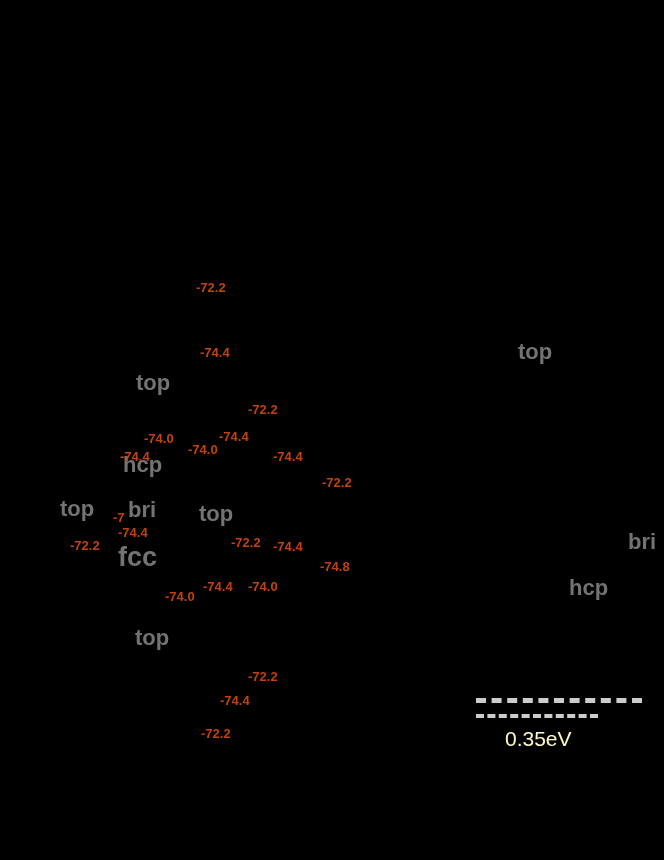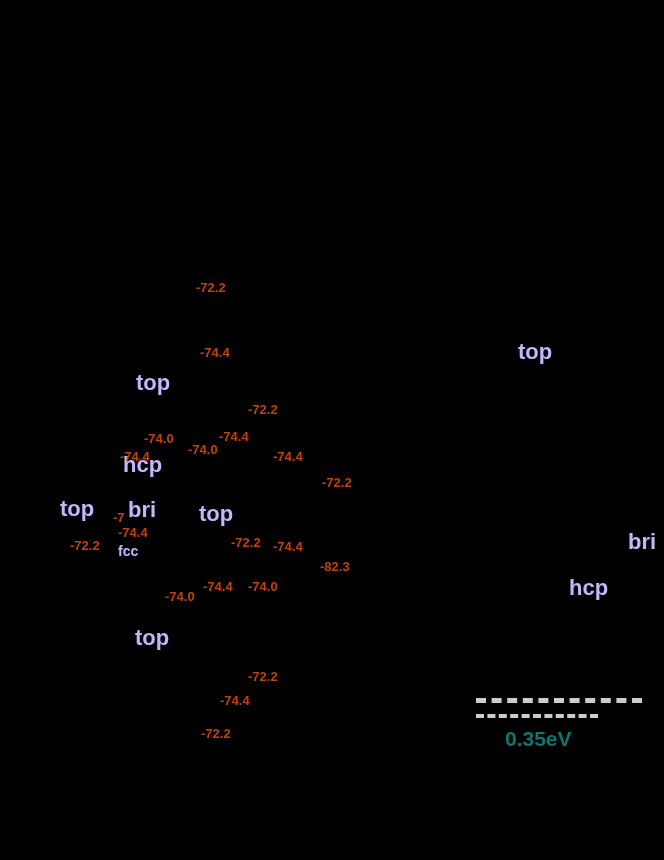--- a/index.html
+++ b/index.html
@@ -15,71 +15,71 @@
     overflow: hidden;
     font-family: "Liberation Sans", sans-serif;
   }
   .label {
     position: absolute;
     white-space: nowrap;
     line-height: 1;
     user-select: none;
   }
   .site-label {
-    color: #c4b5fd;
+    color: #737373;
     font-weight: bold;
   }
   .energy-label {
     color: #c2410c;
     font-weight: bold;
   }
   .scale-label {
-    color: #0f766e;
-    font-weight: bold;
+    color: #fef9c3;
+    font-weight: normal;
   }
   .dash-line {
     position: absolute;
     height: 0;
     border-top-style: dashed;
     border-top-color: #cccccc;
   }
 </style>
 </head>
 <body>
 
 <div id="stage">
 
   <div id="site-label-layer">
       <div class="label site-label" style="left: 136px; top: 372px; font-size: 22px;">top</div>
       <div class="label site-label" style="left: 518px; top: 341px; font-size: 22px;">top</div>
       <div class="label site-label" style="left: 123px; top: 454px; font-size: 22px;">hcp</div>
       <div class="label site-label" style="left: 60px; top: 498px; font-size: 22px;">top</div>
       <div class="label site-label" style="left: 128px; top: 499px; font-size: 22px;">bri</div>
       <div class="label site-label" style="left: 199px; top: 503px; font-size: 22px;">top</div>
-      <div class="label site-label" style="left: 118px; top: 544px; font-size: 14px;">fcc</div>
+      <div class="label site-label" style="left: 118px; top: 544px; font-size: 27px;">fcc</div>
       <div class="label site-label" style="left: 628px; top: 531px; font-size: 22px;">bri</div>
       <div class="label site-label" style="left: 569px; top: 577px; font-size: 22px;">hcp</div>
       <div class="label site-label" style="left: 135px; top: 627px; font-size: 22px;">top</div>
     </div>
   <div id="energy-label-layer">
       <div class="label energy-label" style="left: 196px; top: 281px; font-size: 13px;">-72.2</div>
       <div class="label energy-label" style="left: 200px; top: 346px; font-size: 13px;">-74.4</div>
       <div class="label energy-label" style="left: 248px; top: 403px; font-size: 13px;">-72.2</div>
       <div class="label energy-label" style="left: 144px; top: 432px; font-size: 13px;">-74.0</div>
       <div class="label energy-label" style="left: 219px; top: 430px; font-size: 13px;">-74.4</div>
       <div class="label energy-label" style="left: 188px; top: 443px; font-size: 13px;">-74.0</div>
       <div class="label energy-label" style="left: 120px; top: 450px; font-size: 13px;">-74.4</div>
       <div class="label energy-label" style="left: 273px; top: 450px; font-size: 13px;">-74.4</div>
       <div class="label energy-label" style="left: 322px; top: 476px; font-size: 13px;">-72.2</div>
       <div class="label energy-label" style="left: 113px; top: 511px; font-size: 13px;">-7</div>
       <div class="label energy-label" style="left: 118px; top: 526px; font-size: 13px;">-74.4</div>
       <div class="label energy-label" style="left: 70px; top: 539px; font-size: 13px;">-72.2</div>
       <div class="label energy-label" style="left: 231px; top: 536px; font-size: 13px;">-72.2</div>
       <div class="label energy-label" style="left: 273px; top: 540px; font-size: 13px;">-74.4</div>
-      <div class="label energy-label" style="left: 320px; top: 560px; font-size: 13px;">-82.3</div>
+      <div class="label energy-label" style="left: 320px; top: 560px; font-size: 13px;">-74.8</div>
       <div class="label energy-label" style="left: 203px; top: 580px; font-size: 13px;">-74.4</div>
       <div class="label energy-label" style="left: 248px; top: 580px; font-size: 13px;">-74.0</div>
       <div class="label energy-label" style="left: 165px; top: 590px; font-size: 13px;">-74.0</div>
       <div class="label energy-label" style="left: 248px; top: 670px; font-size: 13px;">-72.2</div>
       <div class="label energy-label" style="left: 220px; top: 694px; font-size: 13px;">-74.4</div>
       <div class="label energy-label" style="left: 201px; top: 727px; font-size: 13px;">-72.2</div>
     </div>
 
   <div class="dash-line" id="scale-upper" style="left: 476px; top: 698px; width: 166px; border-top-width: 5px;"></div>
   <div class="dash-line" id="scale-lower" style="left: 476px; top: 714px; width: 122px; border-top-width: 4px;"></div>

